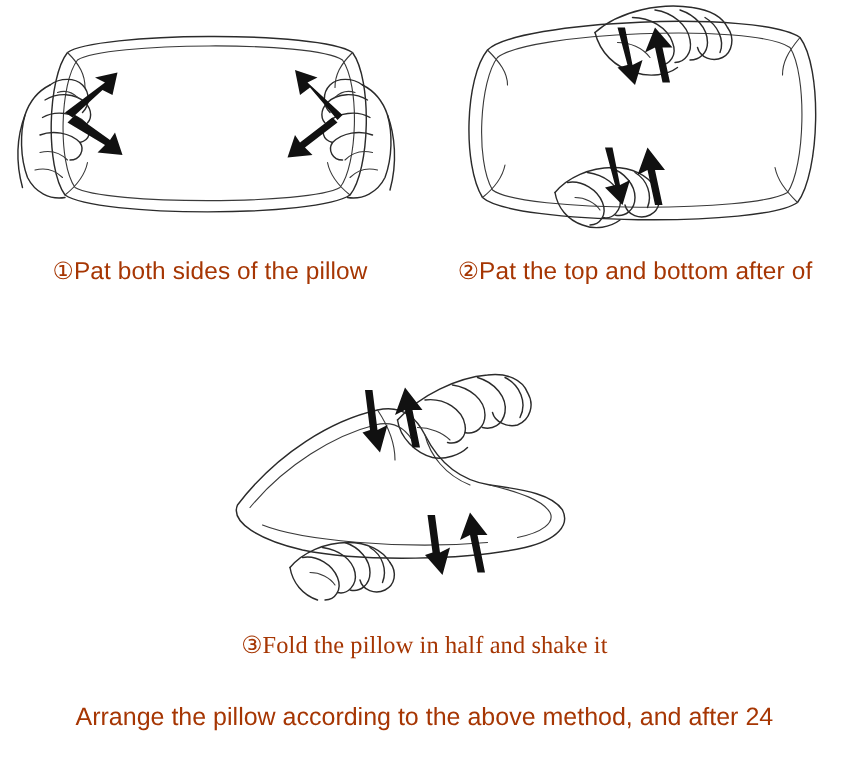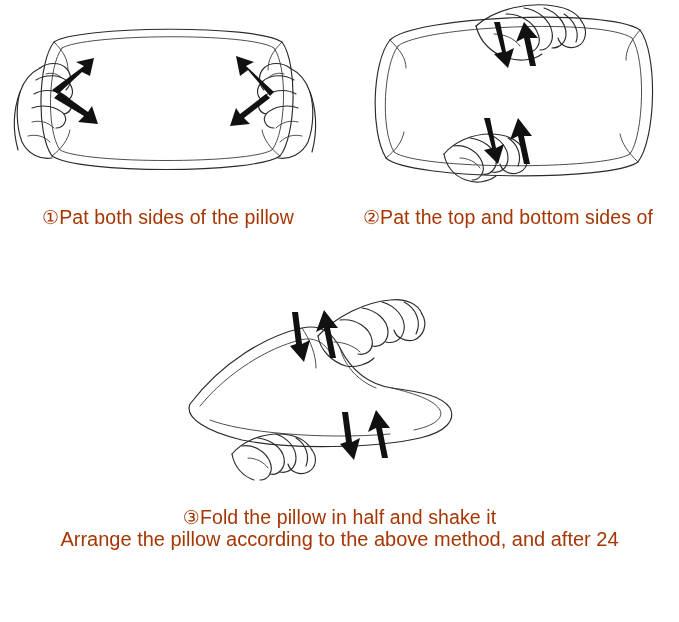--- a/index.html
+++ b/index.html
@@ -49,30 +49,31 @@
     left: 338px;
     top: 203px;
     width: 340px;
     text-align: center;
   }
   #caption-3 {
     left: 0px;
     top: 503px;
     width: 679px;
     text-align: center;
+    font-family: Liberation Serif, serif;
   }
   .caption .num {
     display: inline-block;
     font-size: 19px;
   }
 
   .summary {
     position: absolute;
     left: 10px;
-    top: 524px;
+    top: 559px;
     width: 659px;
     text-align: center;
     color: #a63603;
     font-size: 20px;
     line-height: 31px;
   }
   .summary .line { display: block; }
 
   .stroke { fill: none; stroke: #2b2b2b; stroke-width: 1.15; stroke-linecap: round; stroke-linejoin: round; }
   .stroke-thin { fill: none; stroke: #3a3a3a; stroke-width: 0.9; stroke-linecap: round; stroke-linejoin: round; }
@@ -181,21 +182,21 @@
         <path d="M176 164 L170 136 L162 140 L170 118 L184 136 L176 136 L182 164 Z"></path>
       </g>
     </svg>
   </div>
 
   <div class="caption" id="caption-1">
     <span class="num">①</span><span>Pat both sides of the pillow</span>
   </div>
 
   <div class="caption" id="caption-2">
-    <span class="num">②</span><span>Pat the top and bottom sides of</span><br>
+    <span class="num">②</span><span>Pat the top and bottom after of</span><br>
   </div>
 
   <div class="panel" id="panel-3">
     <svg viewBox="0 0 350 190" xmlns="http://www.w3.org/2000/svg">
 
       <path class="stroke" d="M20 112 C 52 70, 96 44, 132 36 C 150 32, 162 40, 170 56 C 180 76, 196 92, 222 96 C 252 100, 272 104, 280 116 C 286 128, 276 140, 250 146 C 206 156, 120 158, 72 148 C 38 140, 14 126, 20 112 Z"></path>
       <path class="stroke-thin" d="M30 114 C 58 80, 98 56, 130 48 C 146 44, 156 52, 162 64"></path>
       <path class="stroke-thin" d="M170 56 C 174 72, 186 88, 206 96"></path>
       <path class="stroke-thin" d="M222 96 C 246 102, 264 108, 270 118 C 274 126, 264 134, 244 138"></path>
       <path class="stroke-thin" d="M40 128 C 70 140, 150 148, 220 142"></path>

